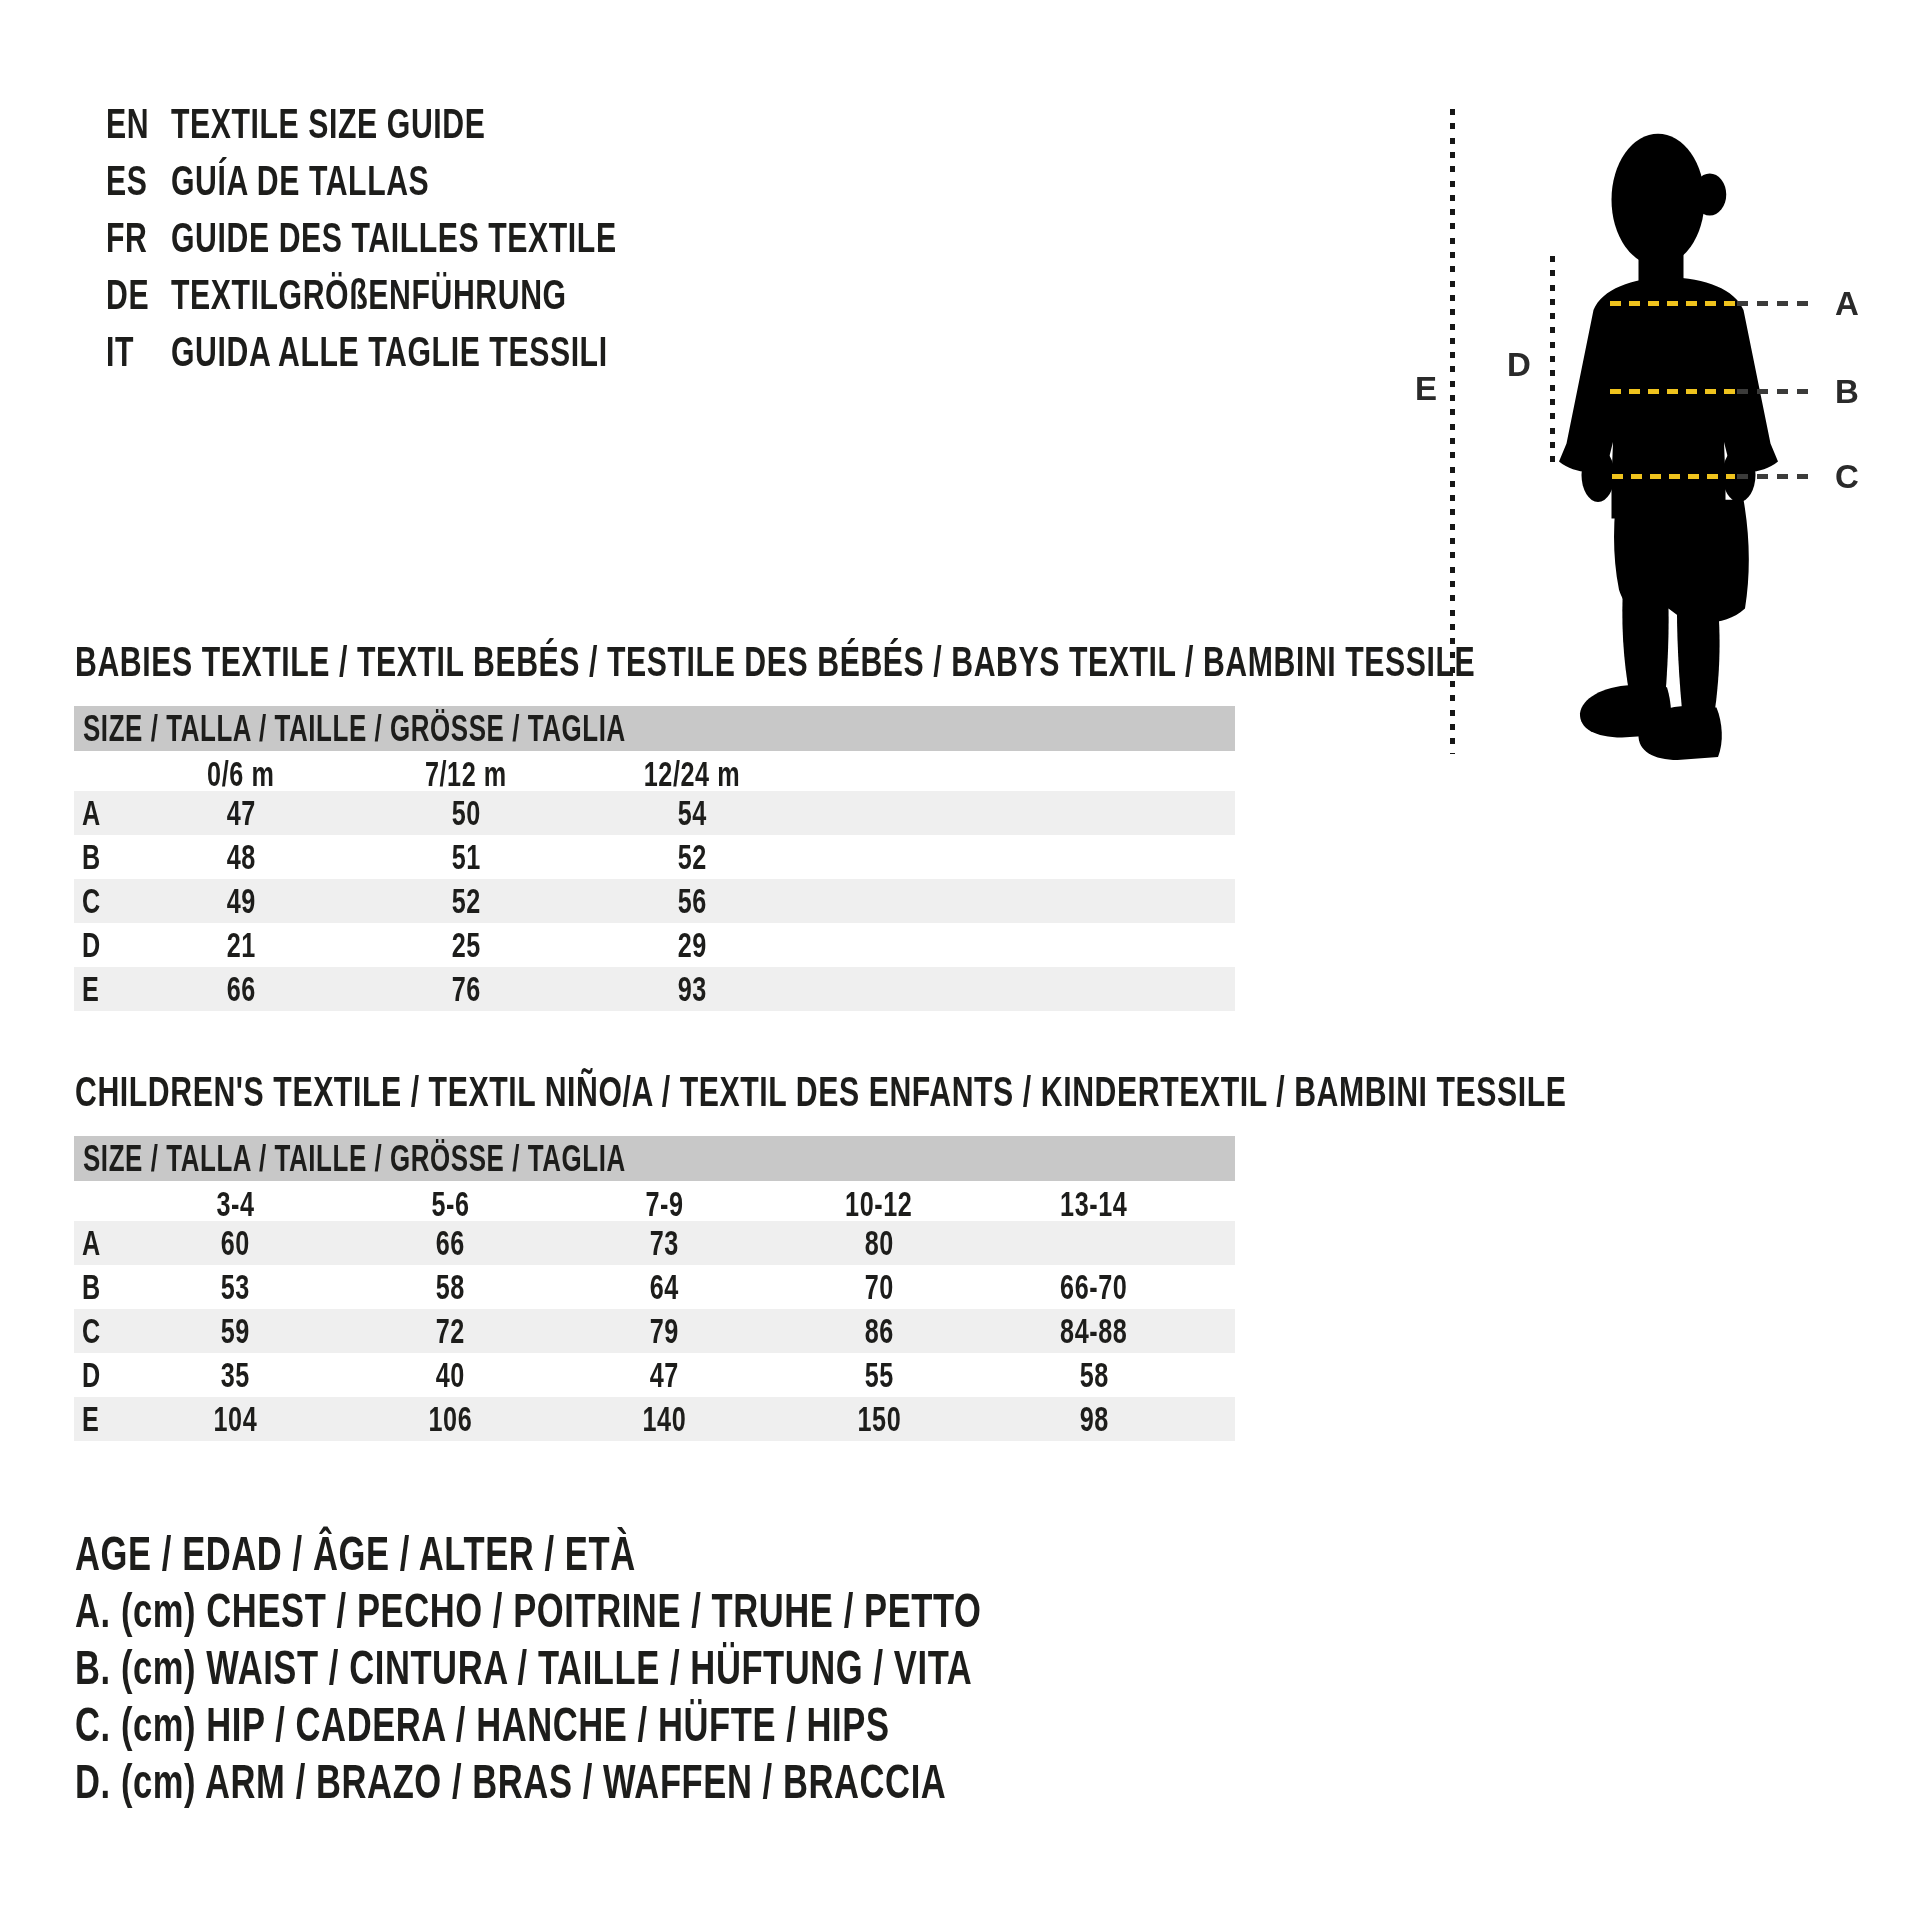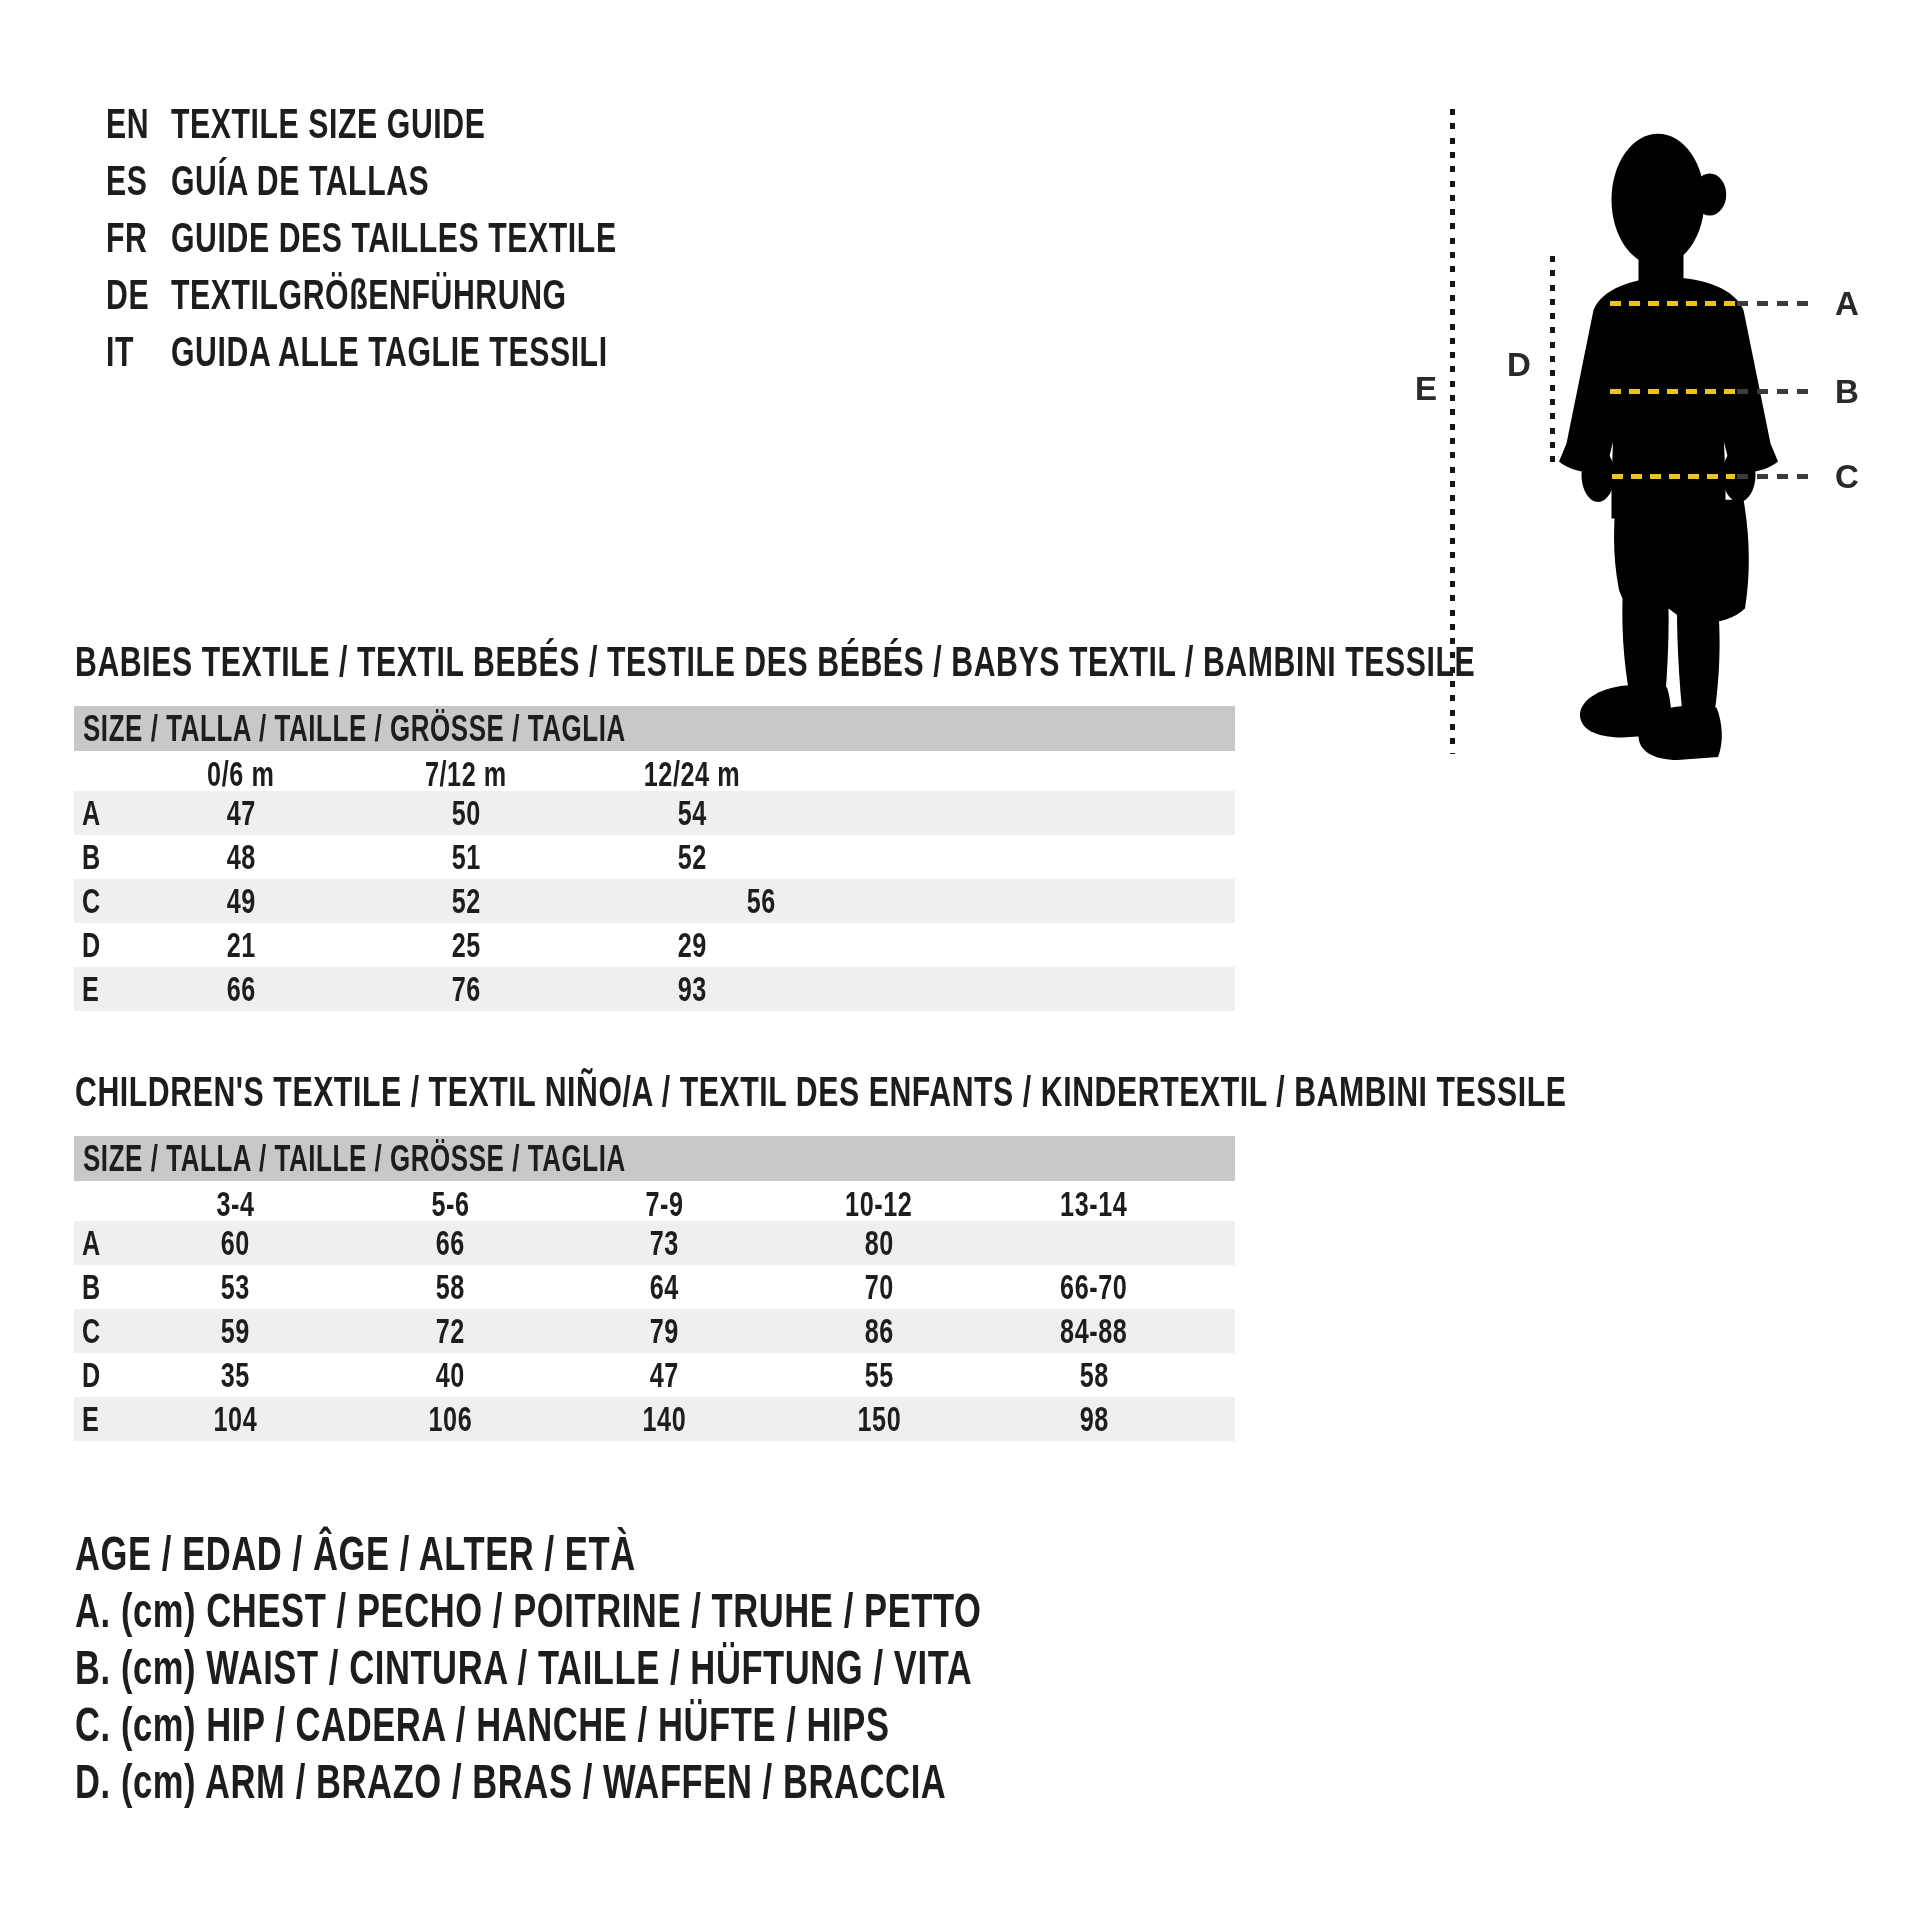--- a/index.html
+++ b/index.html
@@ -123,21 +123,21 @@
     <div class="tbl-row row-plain">
       <span class="rowlabel"><span class="cnd">B</span></span>
       <div class="cell" style="left:77px;"><span class="cndc">48</span></div>
       <div class="cell" style="left:302px;"><span class="cndc">51</span></div>
       <div class="cell" style="left:528px;"><span class="cndc">52</span></div>
     </div>
     <div class="tbl-row row-alt">
       <span class="rowlabel"><span class="cnd">C</span></span>
       <div class="cell" style="left:77px;"><span class="cndc">49</span></div>
       <div class="cell" style="left:302px;"><span class="cndc">52</span></div>
-      <div class="cell" style="left:528px;text-align:right;"><span class="cndc">56</span></div>
+      <div class="cell" style="left:528px;"><span class="cndc">56</span></div>
     </div>
     <div class="tbl-row row-plain">
       <span class="rowlabel"><span class="cnd">D</span></span>
       <div class="cell" style="left:77px;"><span class="cndc">21</span></div>
       <div class="cell" style="left:302px;"><span class="cndc">25</span></div>
       <div class="cell" style="left:528px;"><span class="cndc">29</span></div>
     </div>
     <div class="tbl-row row-alt">
       <span class="rowlabel"><span class="cnd">E</span></span>
       <div class="cell" style="left:77px;"><span class="cndc">66</span></div>

